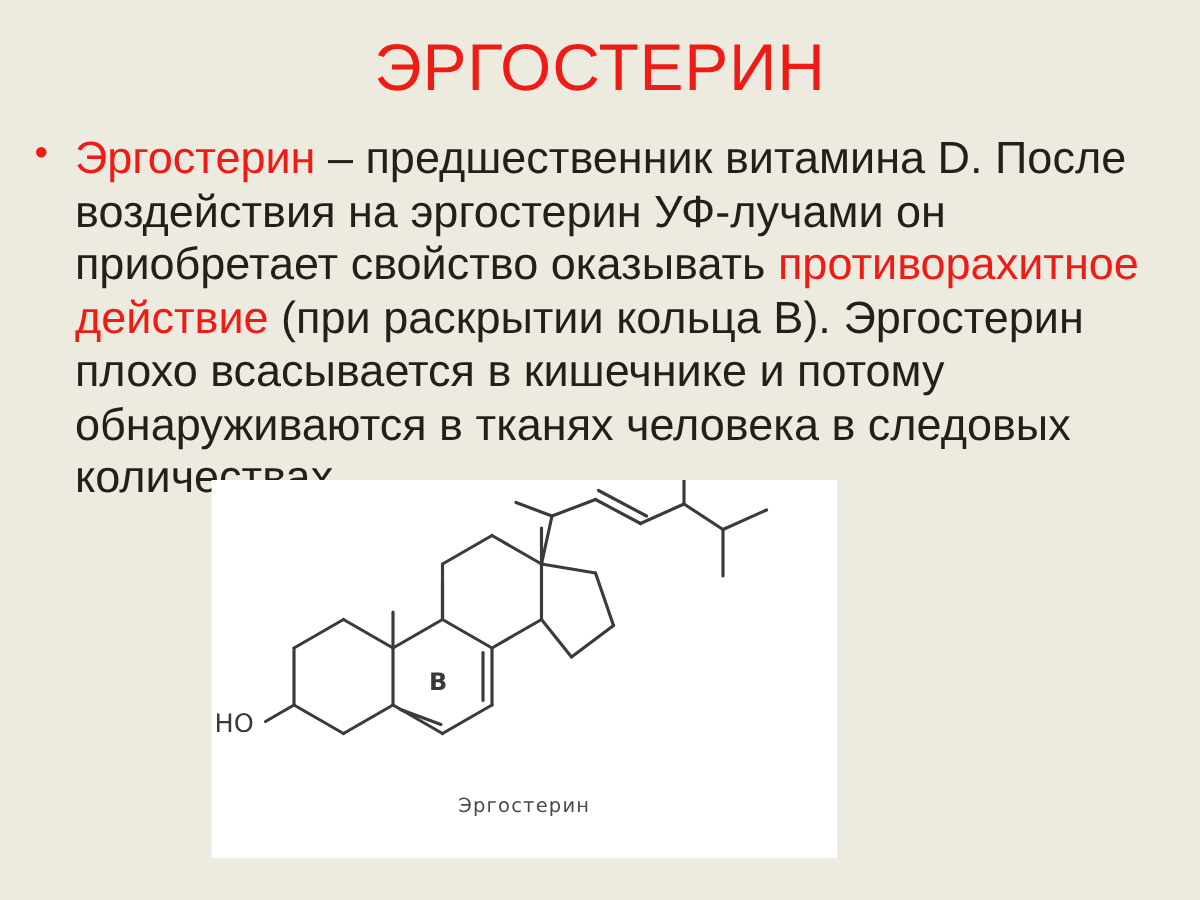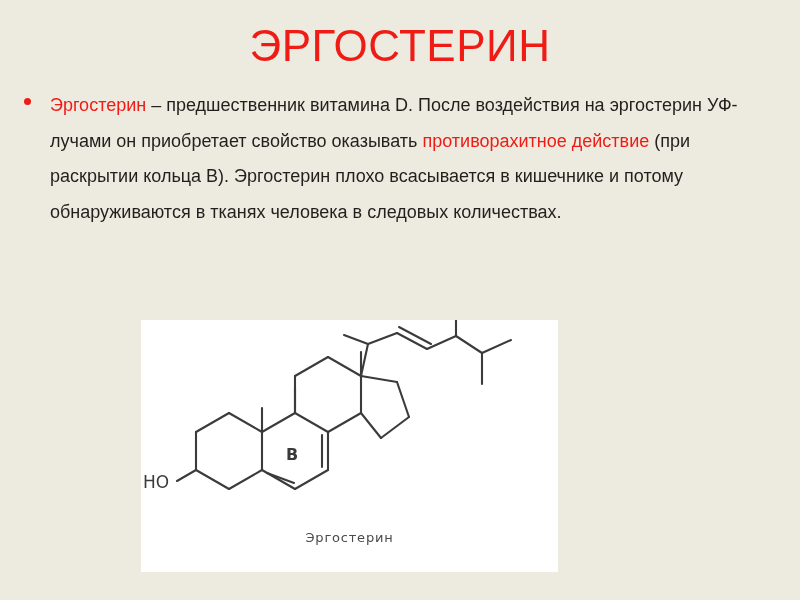--- a/index.html
+++ b/index.html
@@ -44,21 +44,21 @@
   .bullet-marker {
     position: absolute;
     left: 6px;
     top: 10px;
     width: 7px;
     height: 7px;
     border-radius: 50%;
     background: #ee1c15;
   }
   .bullet-text {
-    font-size: 18px;
+    font-size: 30px;
     line-height: 35.5px;
     color: #231f1c;
     text-align: left;
   }
   .hl-red {
     color: #ee1c15;
   }
 
   
   .figure-panel {

